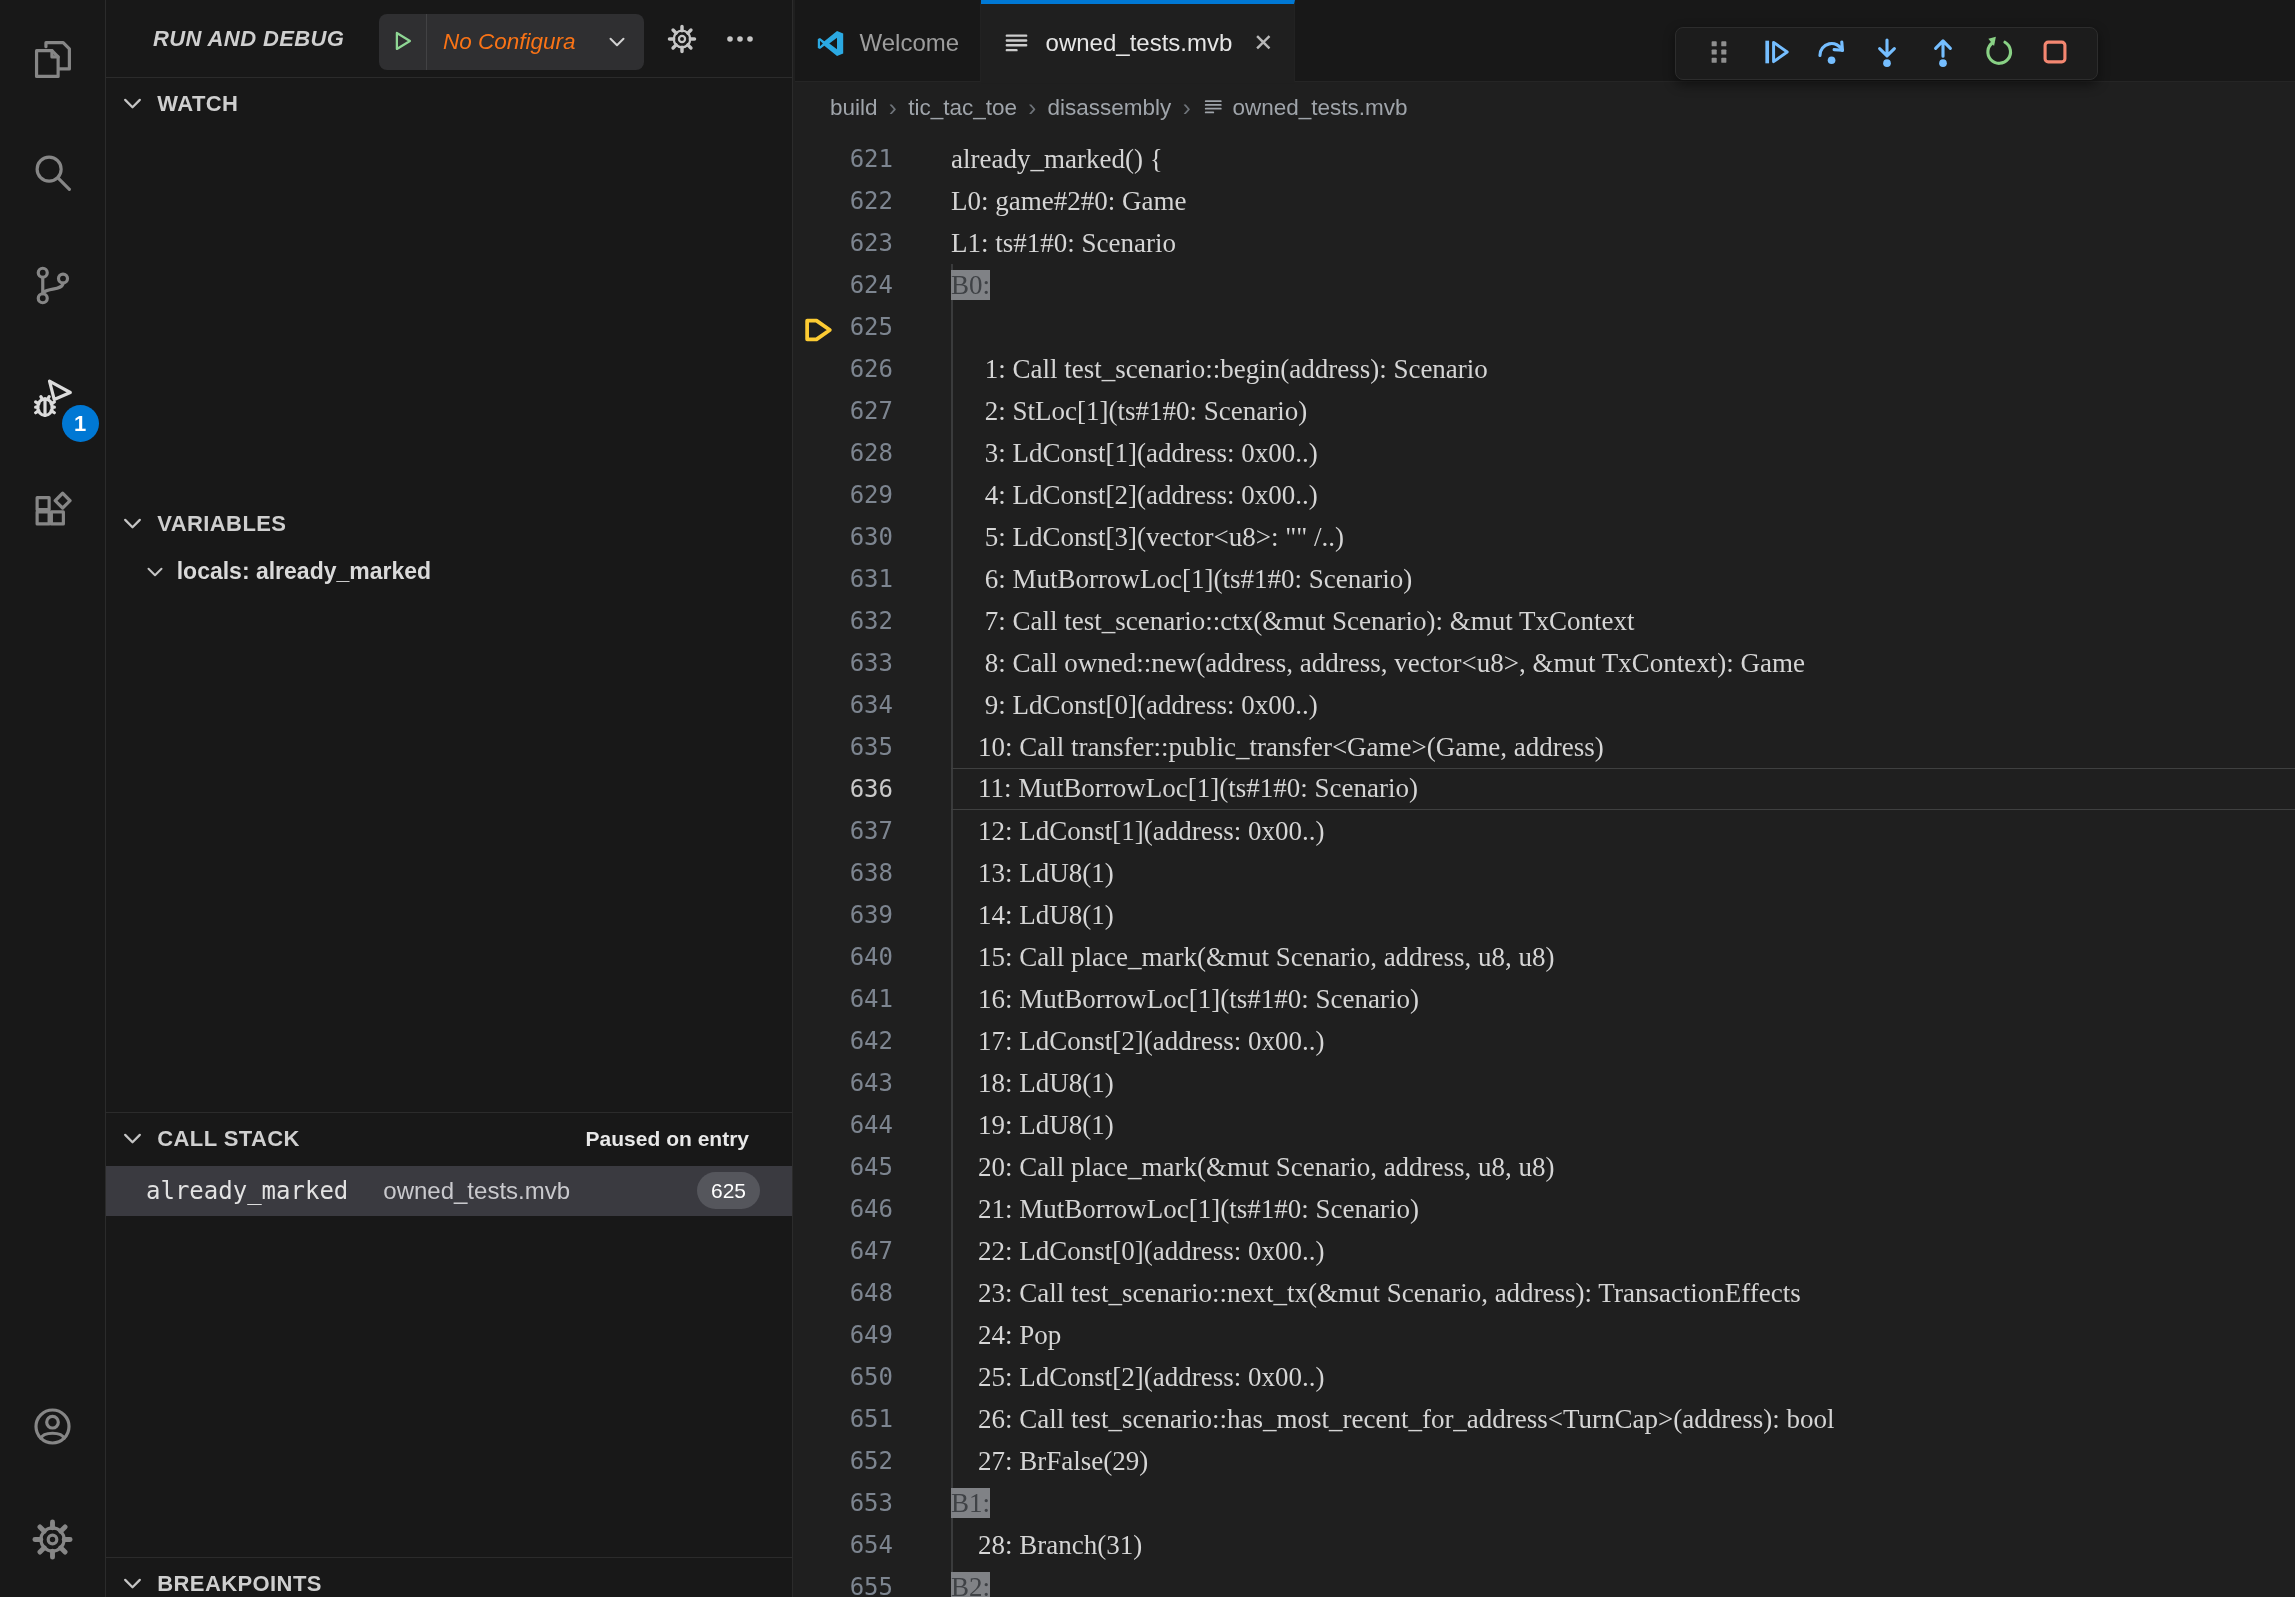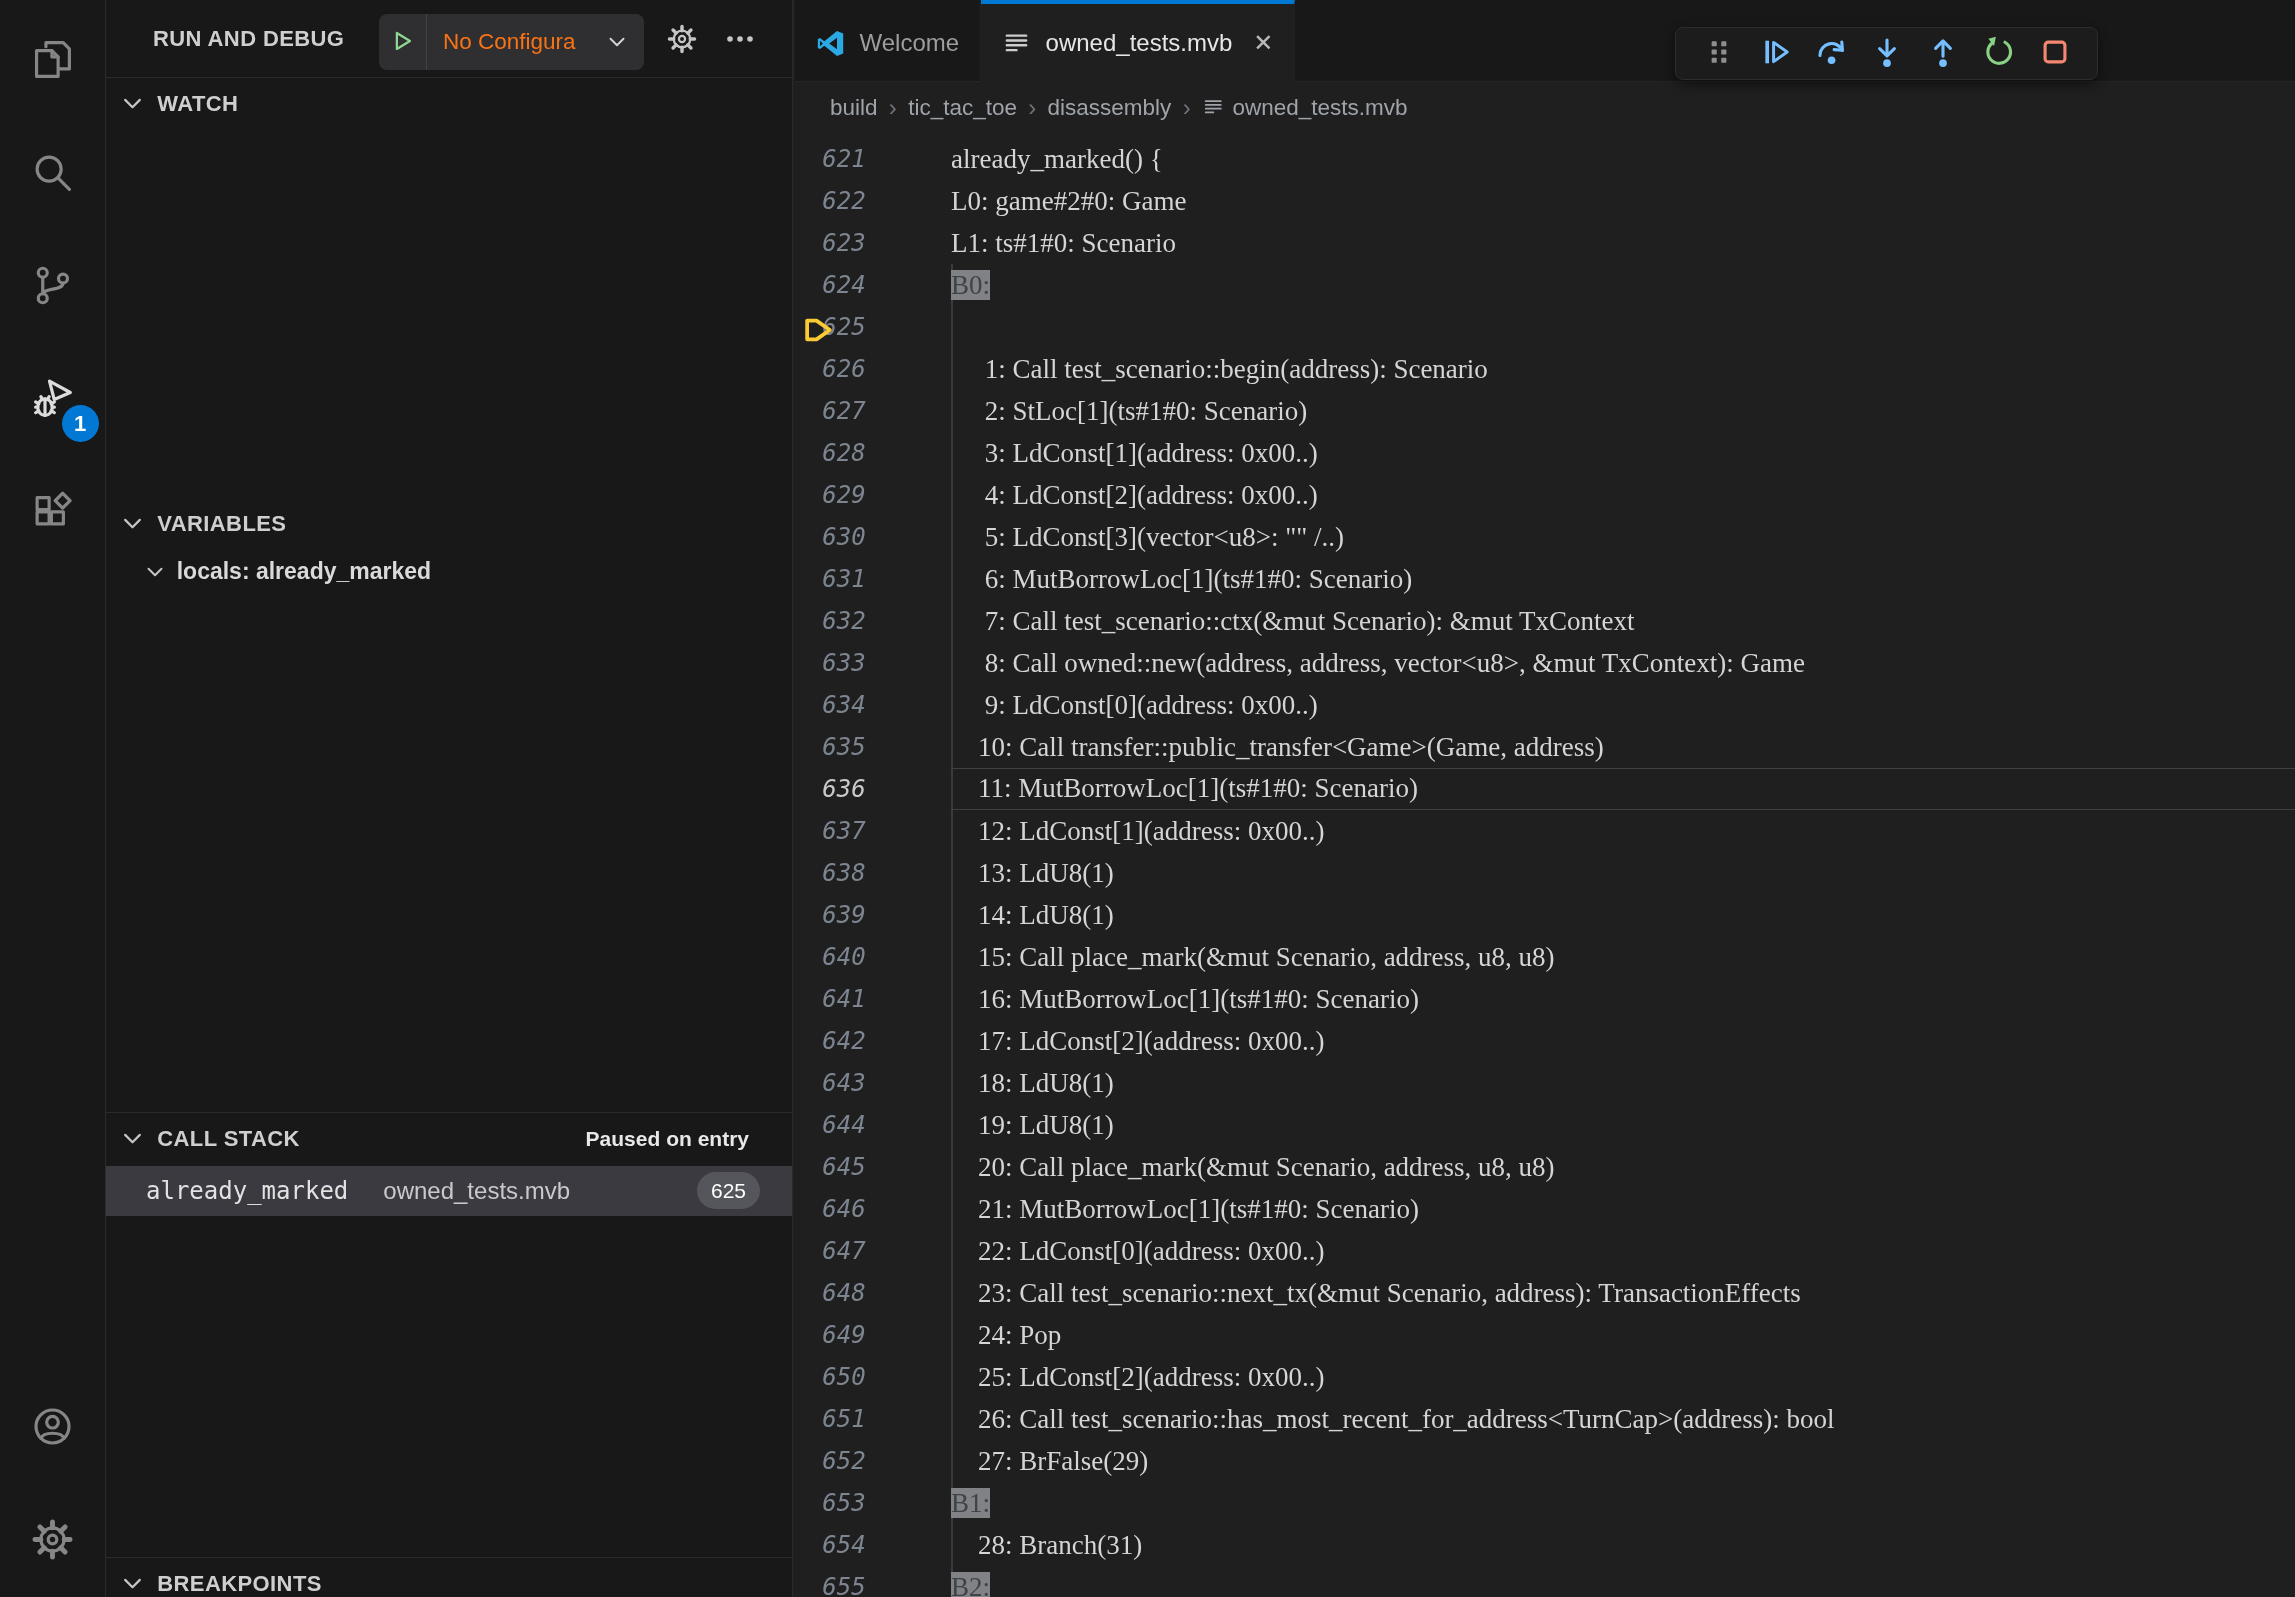--- a/index.html
+++ b/index.html
@@ -16,21 +16,21 @@
   .ab-item svg{width:45px;height:45px;}
   .ab-badge{position:absolute;right:6.4px;bottom:14.5px;min-width:37px;height:37px;border-radius:18.5px;
     background:var(--accent);color:#fff;font-size:22px;font-weight:bold;
     display:flex;align-items:center;justify-content:center;}
   .ab-spacer{flex:1;}
 
   
   .sidebar{position:absolute;left:106px;top:0;width:687px;height:100%;
     background:var(--bg-side);border-right:1.6px solid var(--border);
     display:flex;flex-direction:column;}
-  .sb-header{position:relative;height:77px;flex:none;}
+  .sb-header{position:relative;height:77px;flex:none;font-style:italic;}
   .sb-title{position:absolute;left:47px;top:0;height:77px;display:flex;align-items:center;
     font-size:22px;font-weight:bold;letter-spacing:0.4px;color:#cfcfcf;white-space:nowrap;}
   .launch-btn{position:absolute;left:273px;top:13.7px;width:265px;height:56px;background:#2f2f31;
     border-radius:8px;display:flex;align-items:center;overflow:hidden;}
   .launch-play{width:48px;height:100%;display:flex;align-items:center;justify-content:center;
     border-right:1.6px solid #424244;color:#8fd694;}
   .launch-play svg{width:27px;height:27px;}
   .launch-label{flex:1;padding-left:16px;font-size:22.5px;color:#f97316;white-space:nowrap;overflow:hidden;}
   .launch-chev{width:39px;color:#d2d2d2;display:flex;align-items:center;}
   .launch-chev svg{width:24px;height:24px;}
@@ -72,22 +72,22 @@
   .breadcrumbs{height:51px;flex:none;background:var(--bg-editor);display:flex;align-items:center;
     padding-left:35px;font-size:22.5px;color:#9fa4aa;}
   .bc-item{display:flex;align-items:center;white-space:nowrap;justify-content:flex-end;}
   .bc-sep{margin:0 11.3px;color:#6f747a;font-size:24px;}
   .bc-ic{width:22.5px;height:22.5px;margin-right:8px;color:#9fa4aa;}
   .bc-ic svg{width:22.5px;height:22.5px;}
 
   .code{flex:1;position:relative;padding-top:4.8px;overflow:hidden;background:var(--bg-editor);}
   .code-line{display:flex;height:42px;position:relative;}
   .code-line.guide::before{content:"";position:absolute;left:156px;top:0;bottom:0;width:1.6px;background:#3a3b3c;}
-  .gutter{width:156px;flex:none;text-align:center;padding-right:58px;
-    font-family:"DejaVu Sans Mono",monospace;font-size:24px;line-height:42px;color:#7d8590;position:relative;font-style:italic;}
+  .gutter{width:156px;flex:none;text-align:right;padding-right:58px;
+    font-family:"DejaVu Sans Mono",monospace;font-size:24px;line-height:42px;color:#7d8590;position:relative;}
   .code-line.current .gutter{color:#c9c9c9;}
   .gut-marker{position:absolute;left:8px;top:8px;width:31px;height:26px;color:var(--yellow);}
   .gut-marker svg{width:31px;height:26px;}
   .ct{flex:1;position:relative;white-space:pre;overflow:hidden;
     font-family:Liberation Serif, serif;font-size:27px;line-height:42px;color:#d5d5d5;}
   .code-line.exec .ct{background:var(--exec-bg);color:#e3e1cf;}
   .code-line.current .ct{border-top:1.6px solid #3f4040;border-bottom:1.6px solid #3f4040;line-height:39px;}
   .lbl-box{background:var(--label-box);color:var(--label-text);}
 
   

